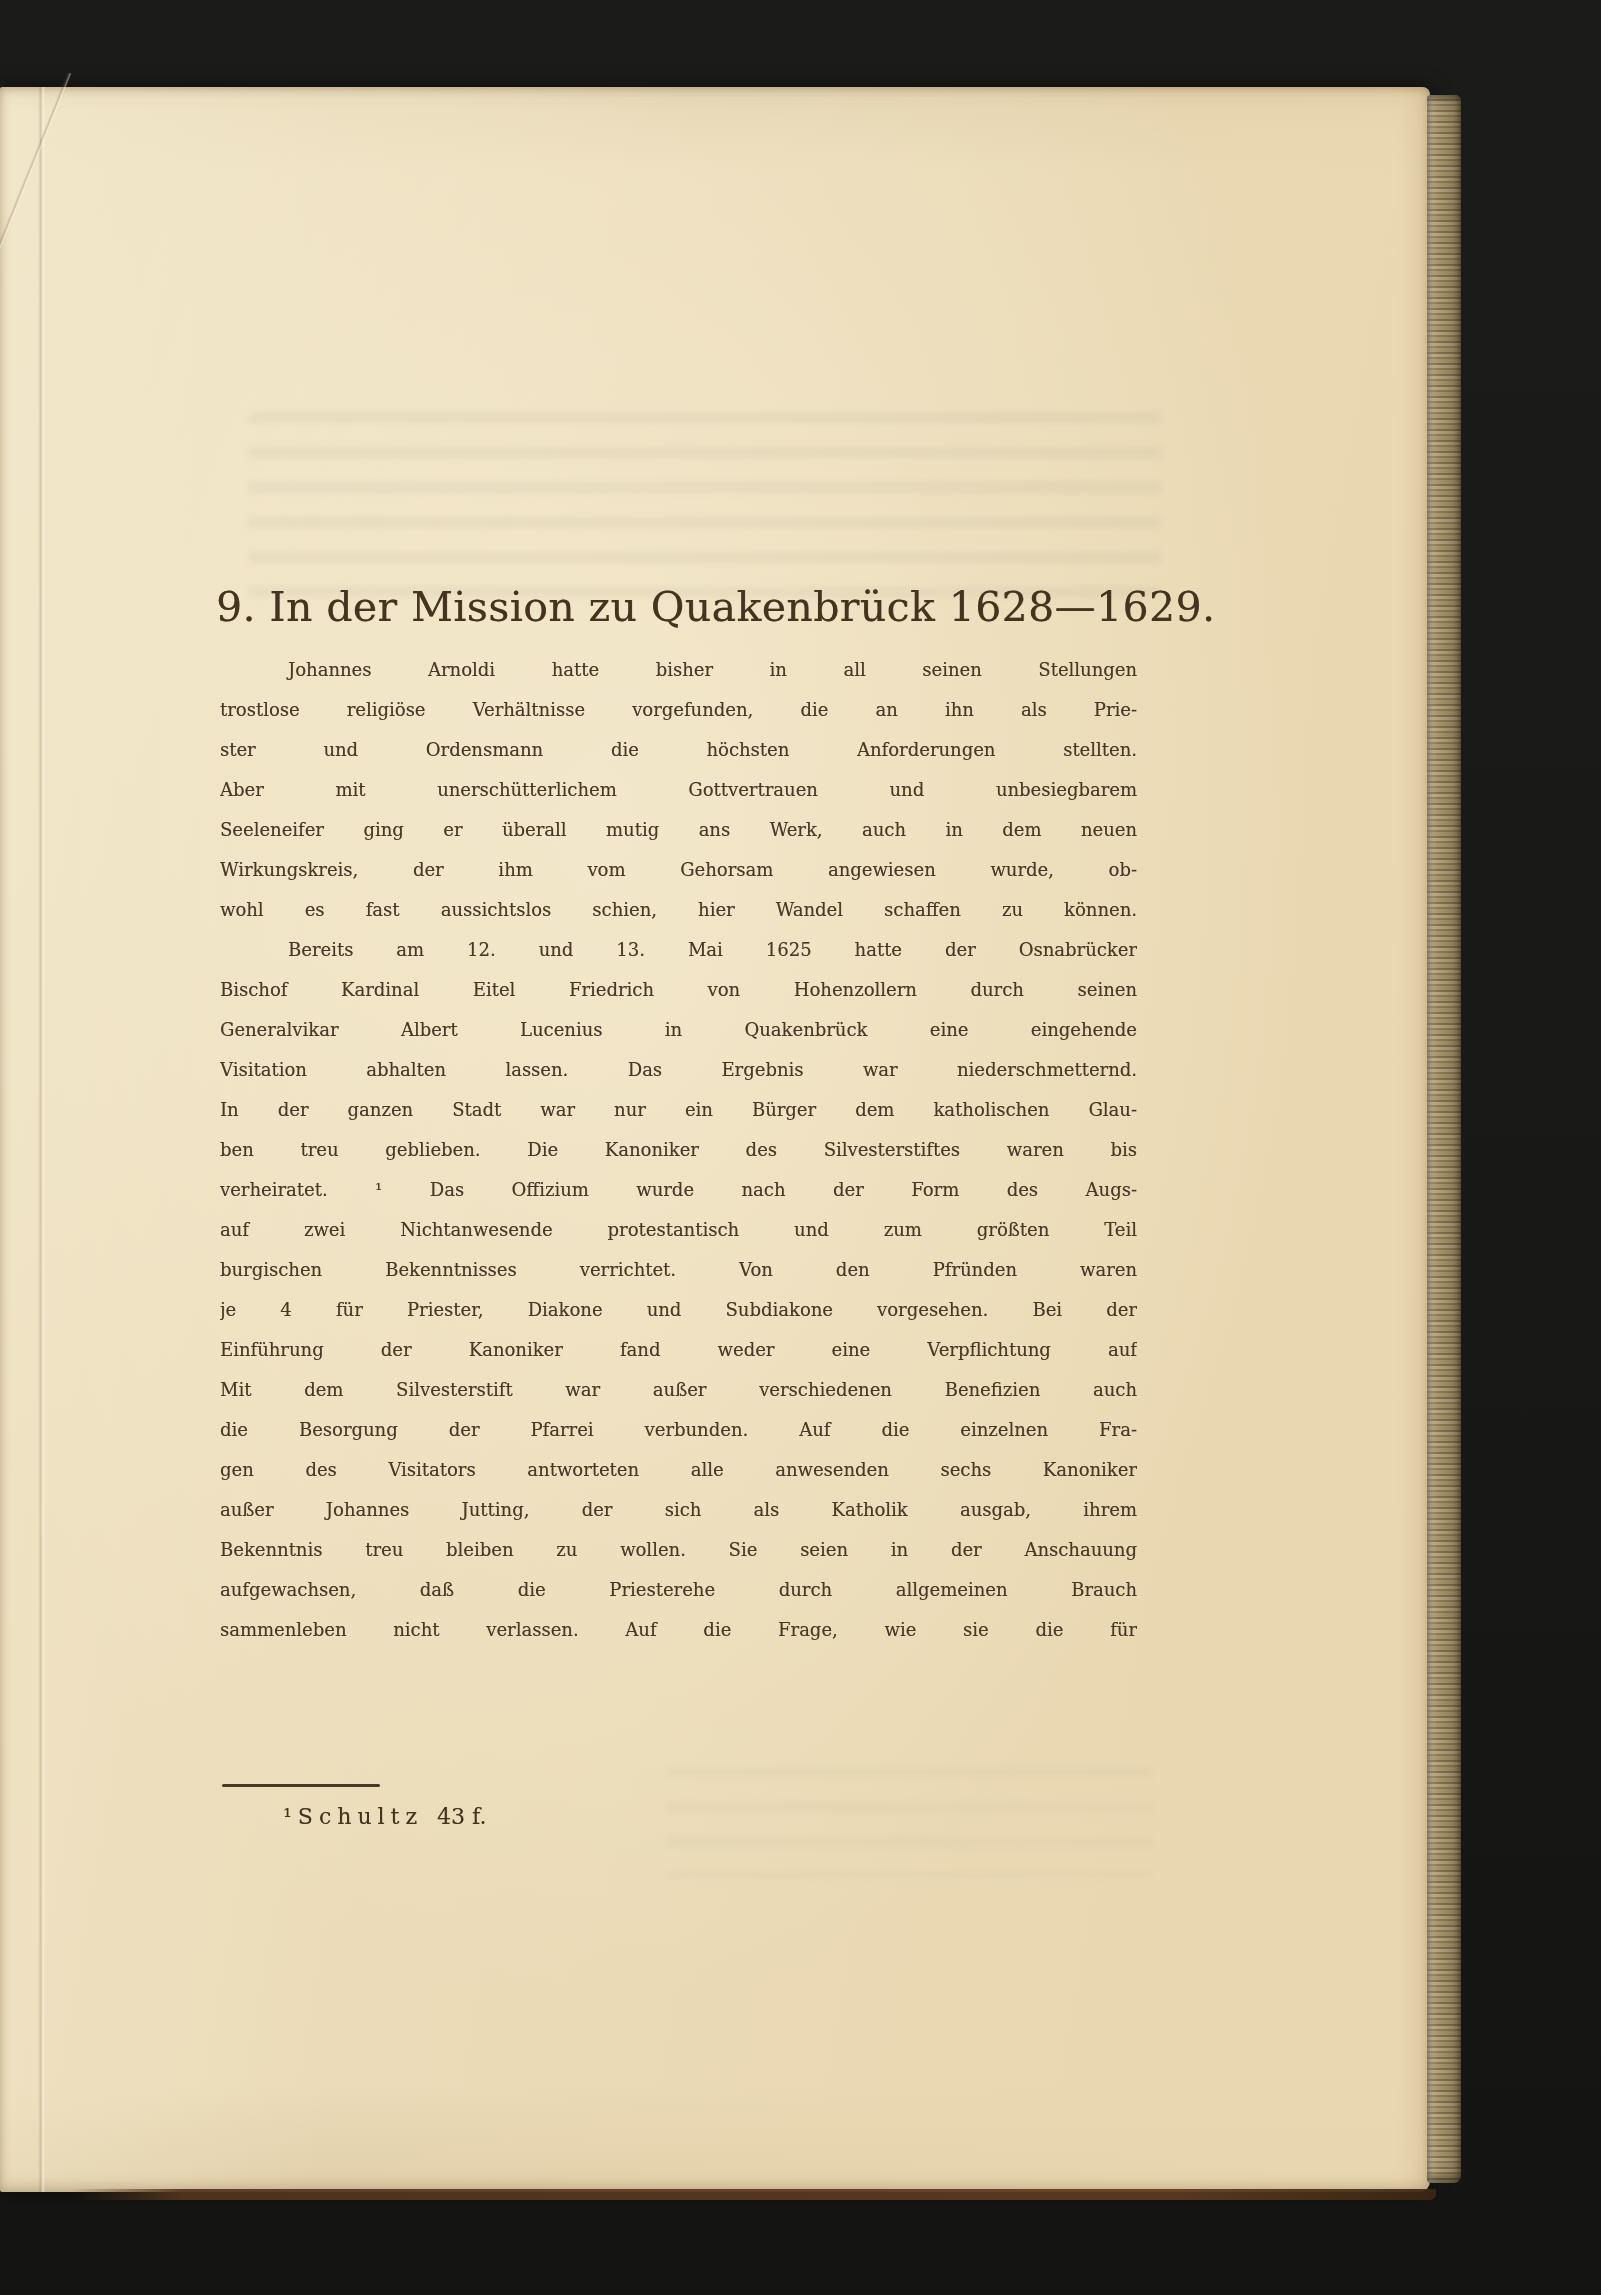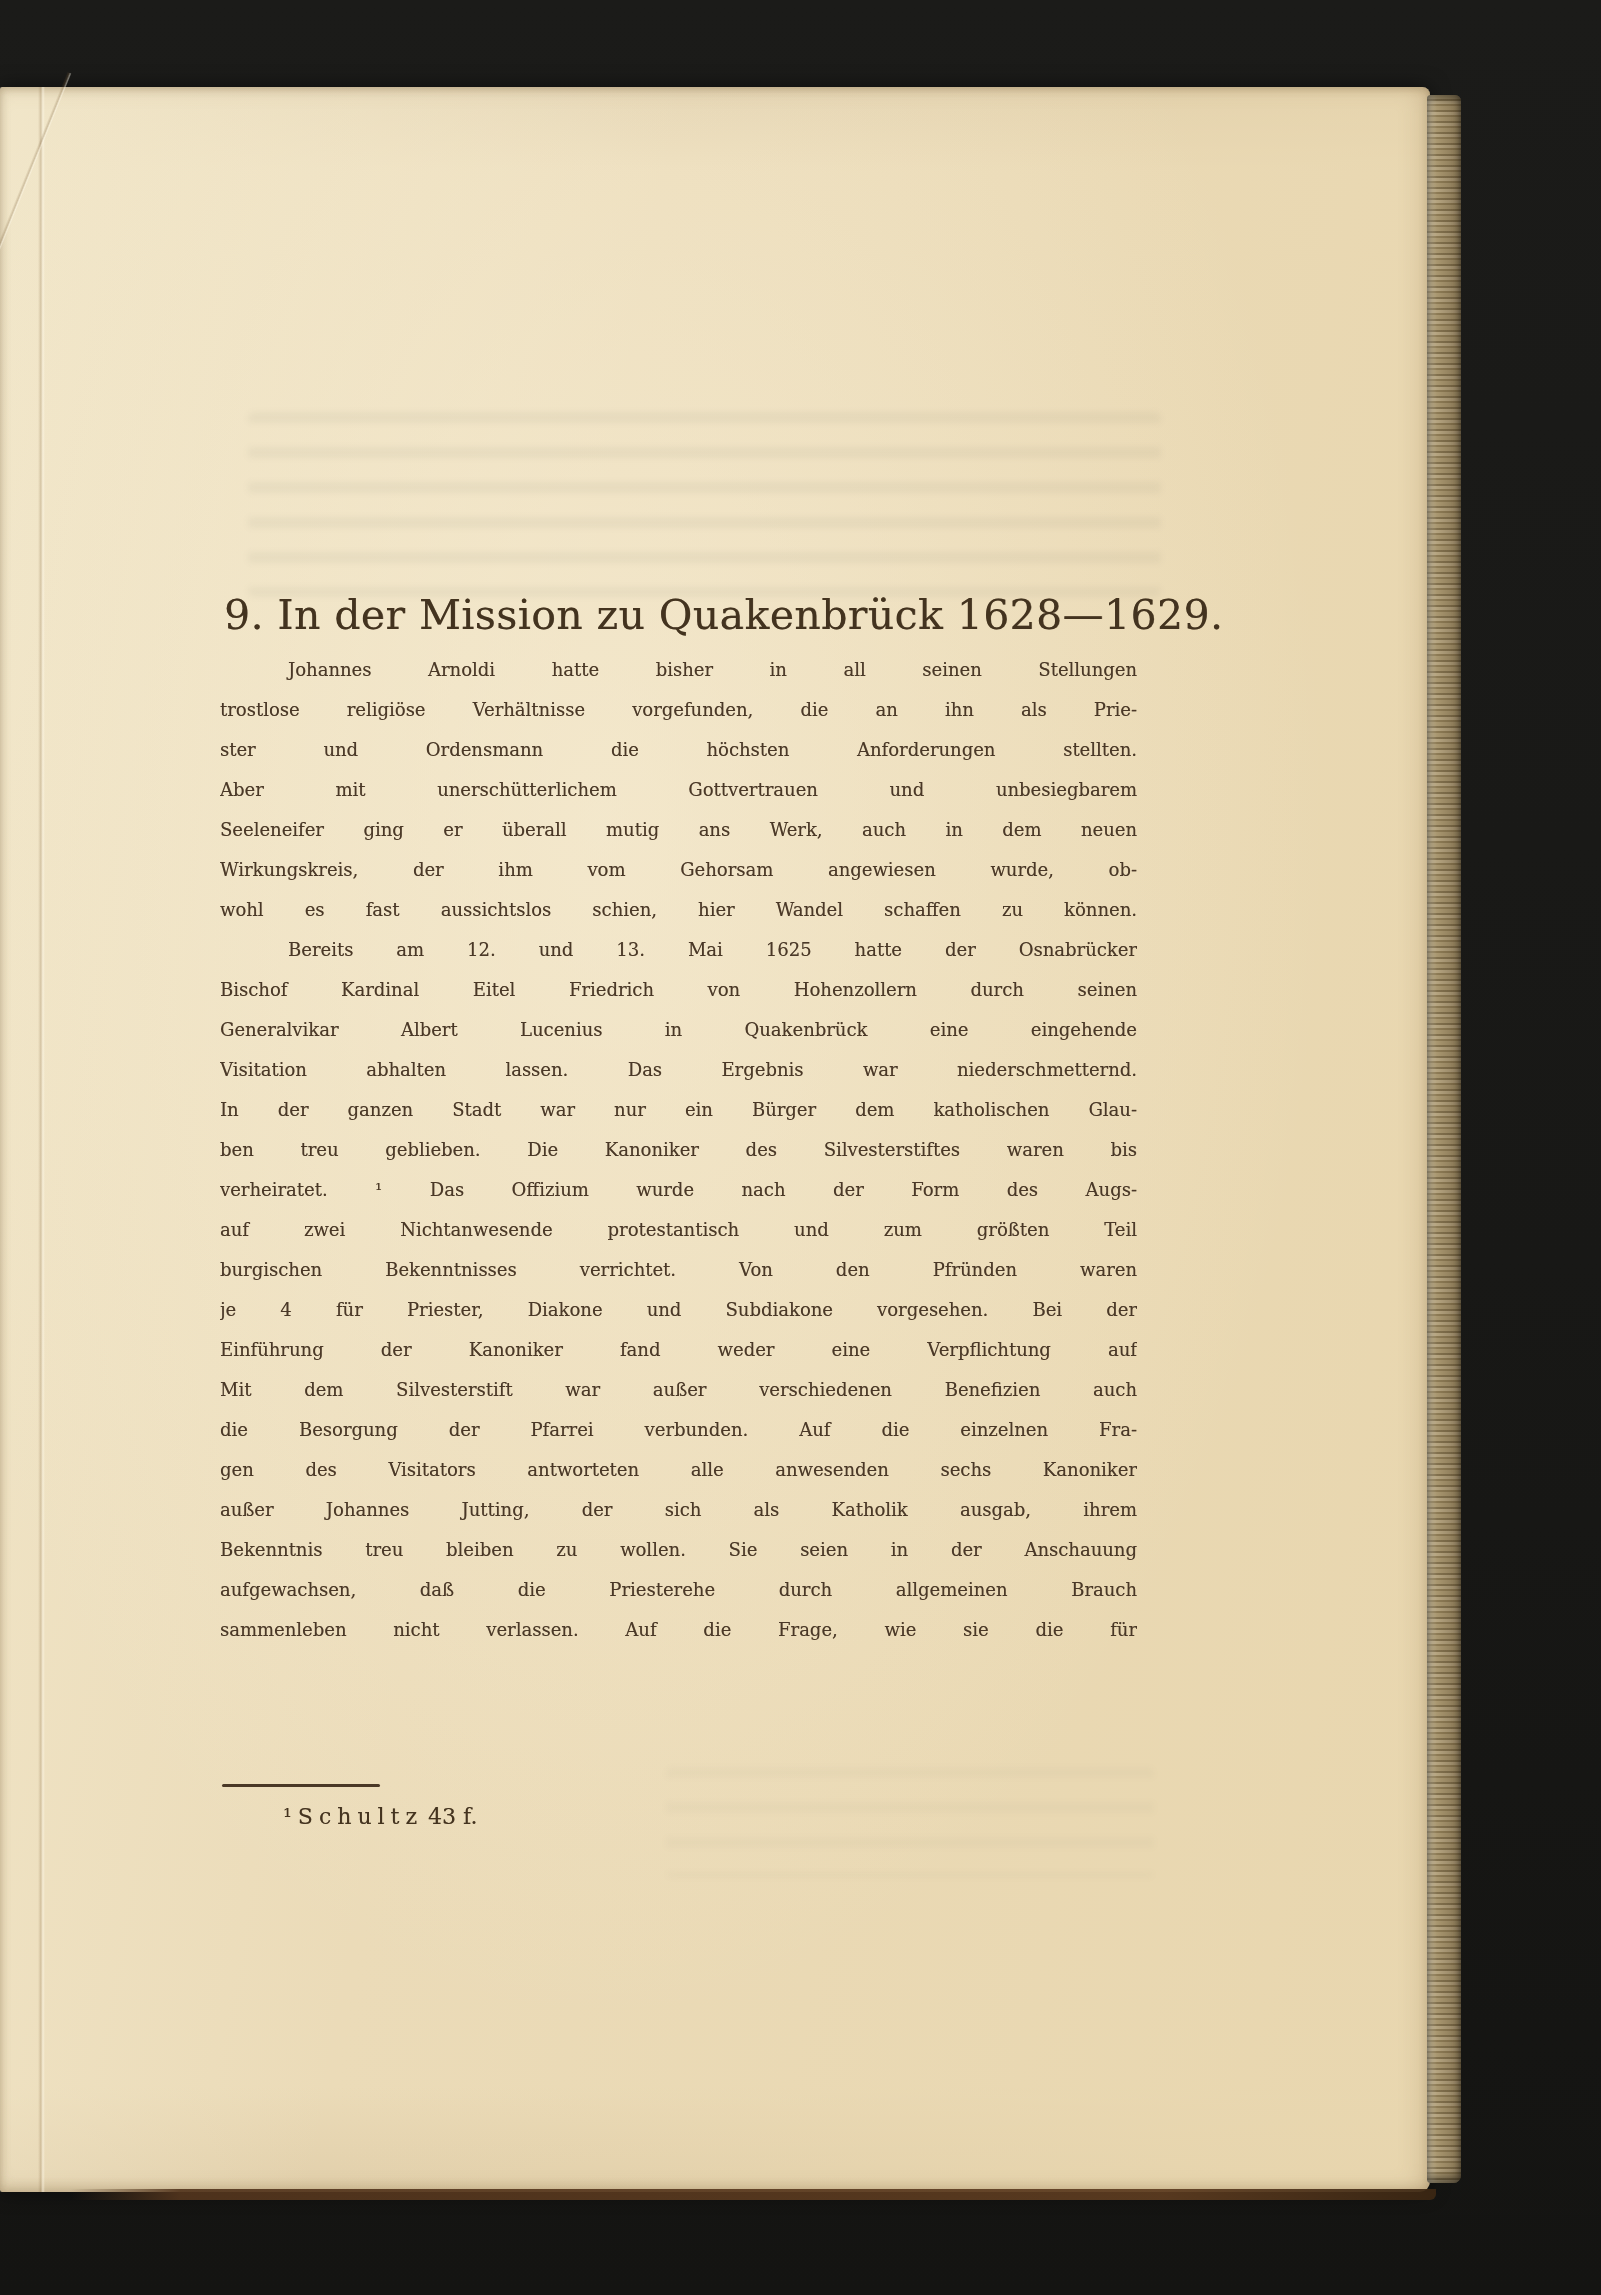--- a/index.html
+++ b/index.html
@@ -77,21 +77,21 @@
     opacity:.38;
     border-radius:6px;
     pointer-events:none;
   }
   .ghost-top{ left:248px; top:325px; width:913px; height:185px; }
   .ghost-bottom{ left:666px; top:1680px; width:488px; height:111px; opacity:.22; }
   
   .heading{
     position:absolute;
     left:216px; top:583px;
-    margin:8px;
+    margin:0;
     font-size:41px;
     font-weight:400;
     letter-spacing:0.4px;
     white-space:nowrap;
     color:#43331f;
     text-shadow:0.3px 0.3px 0.6px rgba(60,42,24,0.5);
   }
   .body-text{
     position:absolute;
     left:220px; top:650px;
@@ -118,21 +118,21 @@
   }
   .footnote{
     position:absolute;
     left:283px; top:1804px;
     font-size:22px;
     color:#44331f;
     text-shadow:0.2px 0.2px 0.4px rgba(60,42,24,0.45);
     white-space:nowrap;
   }
   .fn-marker{ margin-right:6px; }
-  .fn-name{ letter-spacing:6px; margin-right:5px; }
+  .fn-name{ letter-spacing:6px; margin-right:14px; }
 </style>
 </head>
 <body>
 
 <div class="scan">
   <div class="page">
     <div class="crease-left"></div>
     <div class="crease-diagonal"></div>
     <div class="ghost ghost-top"></div>
     <div class="ghost ghost-bottom"></div>

